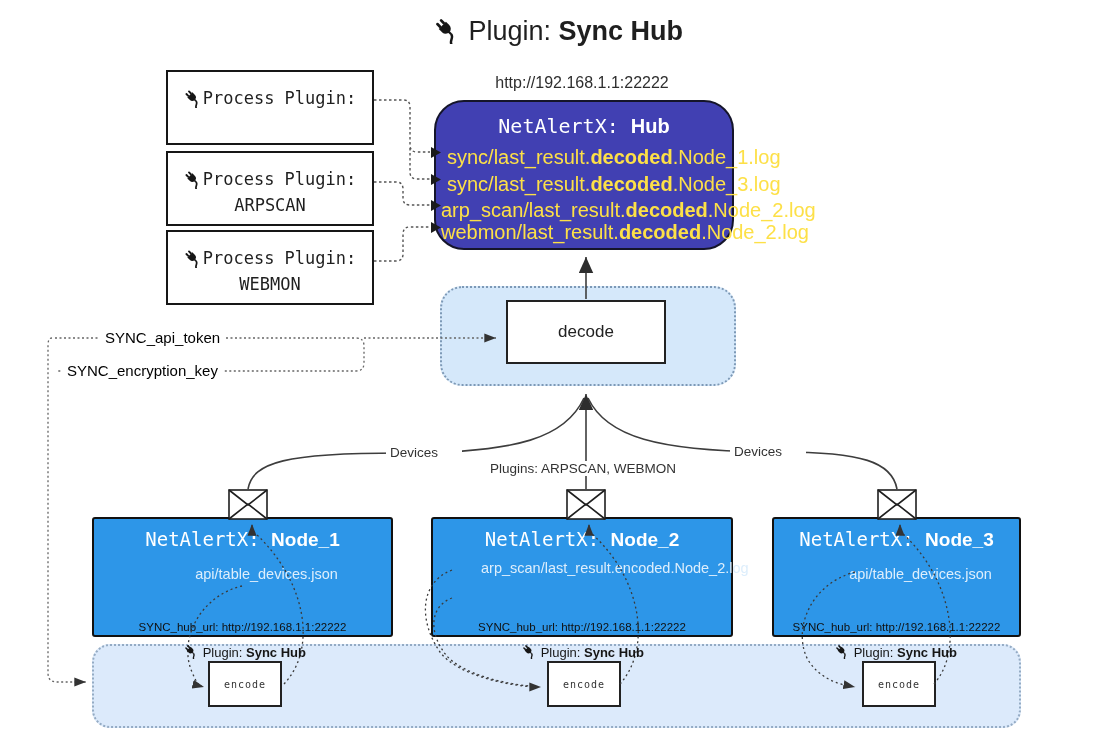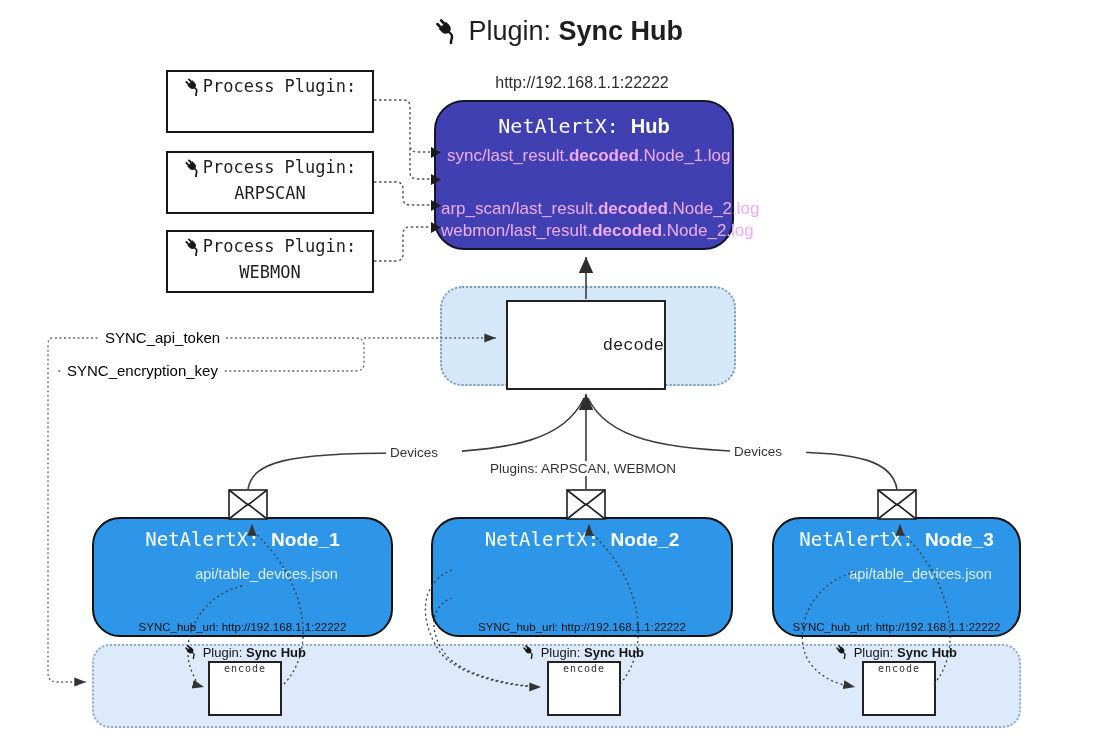--- a/index.html
+++ b/index.html
@@ -5,53 +5,53 @@
   html,body{margin:0;padding:0;background:#fff;}
   #canvas{position:relative;width:1117px;height:754px;background:#fff;overflow:hidden;
           font-family:"Liberation Sans",sans-serif;color:#1f1f1f;}
   .abs{position:absolute;}
   
   #title{left:0;right:0;top:16px;text-align:center;font-size:27px;color:#1f1f1f;}
   #title b{font-weight:700;}
   .plug{display:inline-block;vertical-align:-4px;}
   
   .pbox{left:166px;width:204px;background:#fff;border:2px solid #161616;text-align:center;
-        font-family:"DejaVu Sans Mono",monospace;font-size:17px;line-height:26px;padding-top:1px;}
+        font-family:"DejaVu Sans Mono",monospace;font-size:17px;line-height:26px;padding-top:13px;}
   
   #hub-url{left:432px;width:300px;top:74px;text-align:center;font-size:16px;color:#2e2e2e;}
   #hub{left:434px;top:100px;width:300px;height:150px;background:#4140b2;border:2px solid #15152a;
        border-radius:30px;box-sizing:border-box;}
   #hub-title{position:absolute;left:0;right:0;top:12px;text-align:center;color:#fff;
        font-family:"DejaVu Sans Mono",monospace;font-size:20px;}
   #hub-title b{font-family:"Liberation Sans",sans-serif;font-weight:700;}
-  .hlog{position:absolute;white-space:nowrap;color:#f0abfc;font-size:17px;}
+  .hlog{position:absolute;white-space:nowrap;color:#fde047;font-size:20px;}
   .hlog b{font-weight:700;}
   
   #decode-panel{left:440px;top:286px;width:296px;height:100px;background:#d5e8fa;
        border:2px dotted #7d99b6;border-radius:22px;box-sizing:border-box;}
-  #decode-box{left:506px;top:300px;width:160px;height:90px;background:#fff;border:2px solid #222;
-       box-sizing:border-box;display:flex;align-items:center;justify-content:flex-end;
-       font-family:Liberation Mono, monospace;font-size:17px;color:#222;}
+  #decode-box{left:506px;top:300px;width:160px;height:64px;background:#fff;border:2px solid #222;
+       box-sizing:border-box;display:flex;align-items:center;justify-content:center;
+       font-family:Liberation Sans, sans-serif;font-size:17px;color:#222;}
   
   .keylabel{background:#fff;font-size:15px;color:#000000;padding:0 5px;white-space:nowrap;}
   
   .edgelabel{background:#fff;font-size:13.5px;color:#333;padding:0 4px;white-space:nowrap;text-align:left;}
   
-  .node{top:517px;height:120px;background:#2d96e8;border:2px solid #111;border-radius:28px;
+  .node{top:517px;height:120px;background:#2d96e8;border:2px solid #111;border-radius:3px;
         box-sizing:border-box;color:#fff;}
   .ntitle{position:absolute;left:0;right:0;top:9px;text-align:center;color:#fff;
         font-family:"DejaVu Sans Mono",monospace;font-size:19px;white-space:nowrap;}
   .ntitle b{font-family:"Liberation Sans",sans-serif;font-weight:700;}
   .nfile{position:absolute;left:0;right:0;text-align:center;color:#ddeefc;font-size:14.5px;white-space:nowrap;padding-left:48px;}
   .nurl{position:absolute;left:0;right:0;top:102px;text-align:center;color:#101010;font-size:11.5px;white-space:nowrap;}
   
   #bar{left:92px;top:644px;width:929px;height:84px;background:#dceafb;border:2px dotted #94abc4;
        border-radius:18px;box-sizing:border-box;}
-  .ebox{top:661px;width:74px;height:55px;background:#fff;border:2px solid #222;box-sizing:border-box;
-        display:flex;align-items:flex-start;justify-content:center;
+  .ebox{top:661px;width:74px;height:46px;background:#fff;border:2px solid #222;box-sizing:border-box;
+        display:flex;align-items:center;justify-content:center;
         font-family:"DejaVu Sans Mono",monospace;font-size:10px;letter-spacing:1px;color:#333;}
   .elabel{top:644px;width:160px;text-align:center;font-size:13px;color:#161616;white-space:nowrap;}
   .elabel b{font-weight:700;}
   
   #overlay{position:absolute;left:0;top:0;z-index:5;pointer-events:none;}
   .z6{z-index:6;}
   .z2{z-index:2;}
 </style>
 </head>
 <body>
@@ -96,20 +96,21 @@
         </svg><span>Process Plugin:</span></div>
     <div>WEBMON</div>
   </div>
 
   <div id="hub-url" class="abs z2">http://192.168.1.1:22222</div>
   <div id="hub" class="abs z2">
     <div id="hub-title">
       <span>NetAlertX: </span><b>Hub</b>
     </div>
     <div class="hlog" style="left:11px;top:144px;top:44px"><span>sync/last_result.</span><b>decoded</b><span>.Node_1.log</span></div>
+    <div class="hlog" style="left:11px;top:71px"><span>sync/last_result.</span><b>decoded</b><span>.Node_3.log</span></div>
     <div class="hlog" style="left:5px;top:97px"><span>arp_scan/last_result.</span><b>decoded</b><span>.Node_2.log</span></div>
     <div class="hlog" style="left:5px;top:119px"><span>webmon/last_result.</span><b>decoded</b><span>.Node_2.log</span></div>
   </div>
 
   <div id="decode-panel" class="abs z2"></div>
   <div id="decode-box" class="abs z2">
     <span>decode</span>
   </div>
 
   <div class="keylabel abs z6" style="left:100px;top:329px">SYNC_api_token</div>
@@ -119,20 +120,21 @@
   <div class="edgelabel abs z6" style="left:730px;top:444px;width:68px">Devices</div>
   <div class="edgelabel abs z6" style="left:486px;top:461px;width:200px">Plugins: ARPSCAN, WEBMON</div>
 
   <div class="node abs z2" style="left:92px;width:301px">
     <div class="ntitle"><span>NetAlertX: </span><b>Node_1</b></div>
     <div class="nfile" style="top:47px">api/table_devices.json</div>
     <div class="nurl">SYNC_hub_url: http://192.168.1.1:22222</div>
   </div>
   <div class="node abs z2" style="left:431px;width:302px">
     <div class="ntitle"><span>NetAlertX: </span><b>Node_2</b></div>
+    <div class="nfile" style="top:41px">arp_scan/last_result.encoded.Node_2.log</div>
     <div class="nurl">SYNC_hub_url: http://192.168.1.1:22222</div>
   </div>
   <div class="node abs z2" style="left:772px;width:249px">
     <div class="ntitle"><span>NetAlertX: </span><b>Node_3</b></div>
     <div class="nfile" style="top:47px">api/table_devices.json</div>
     <div class="nurl">SYNC_hub_url: http://192.168.1.1:22222</div>
   </div>
 
   <div id="bar" class="abs"></div>
 

